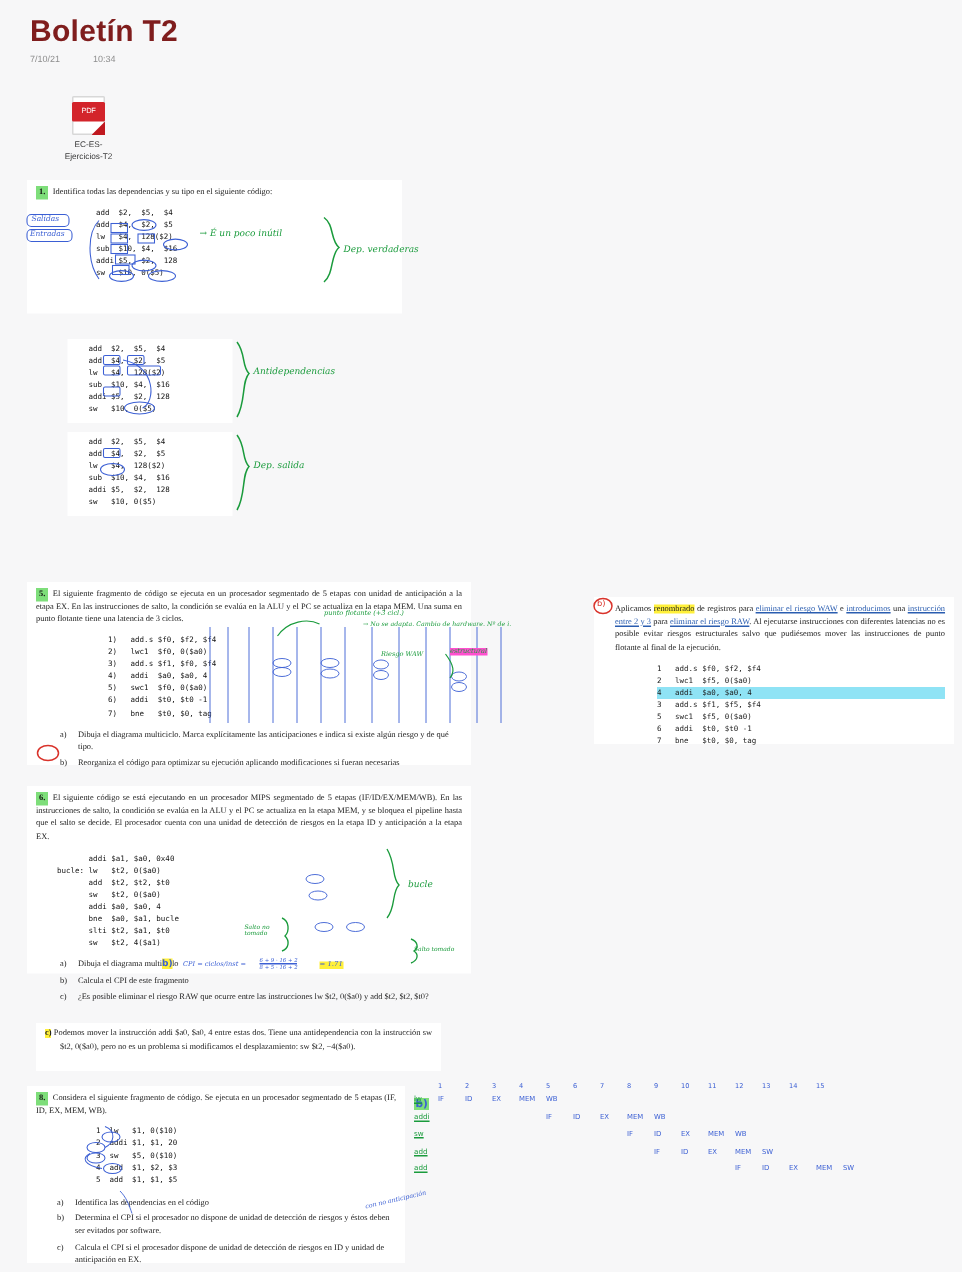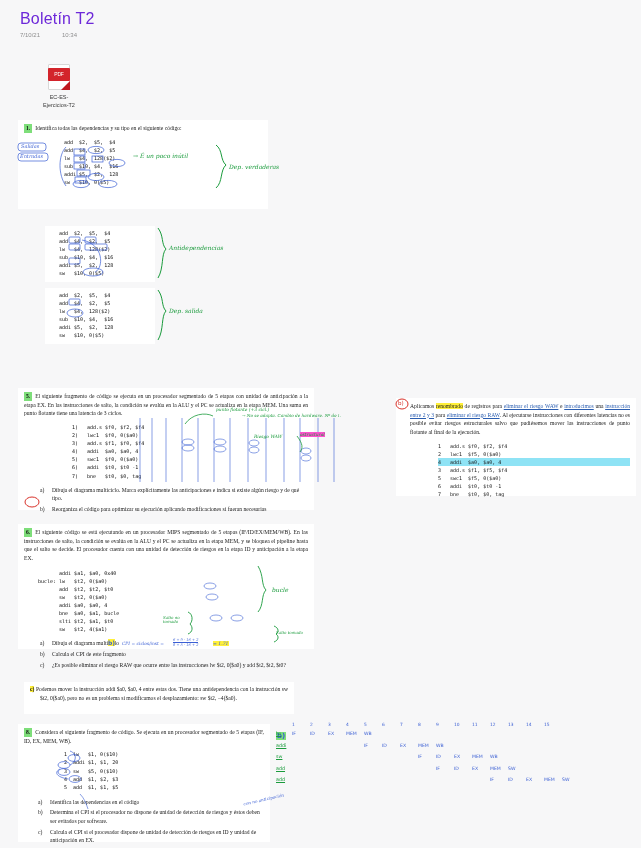--- a/index.html
+++ b/index.html
@@ -6,21 +6,21 @@
   html, body { margin:0; padding:0; }
   body {
     width: 641px; height: 848px;
     background: #f7f7f8;
     font-family: "Liberation Sans", sans-serif;
     color: #2b2b2b;
     overflow: hidden;
     position: relative;
   }
   .page-header { padding: 10px 0 0 20px; }
-  .page-title { font-size: 16px; font-weight: 400; color: #6d28d9; letter-spacing: .2px; }
+  .page-title { font-size: 20px; font-weight: 700; color: #7f1d1d; letter-spacing: .2px; }
   .page-meta { margin-top: 4px; font-size: 6px; color: #8e8e8e; display:flex; gap: 22px; }
 
   
   .attachment { position:absolute; left: 24px; top: 64px; width: 70px; text-align:center; }
   .pdf-icon { width: 22px; height: 26px; margin: 0 auto; position: relative; }
   .pdf-icon .sheet {
     position:absolute; inset:0;
     background:#ffffff; border:1px solid #d8d8d8; border-radius:1px;
   }
   .pdf-icon .band {

